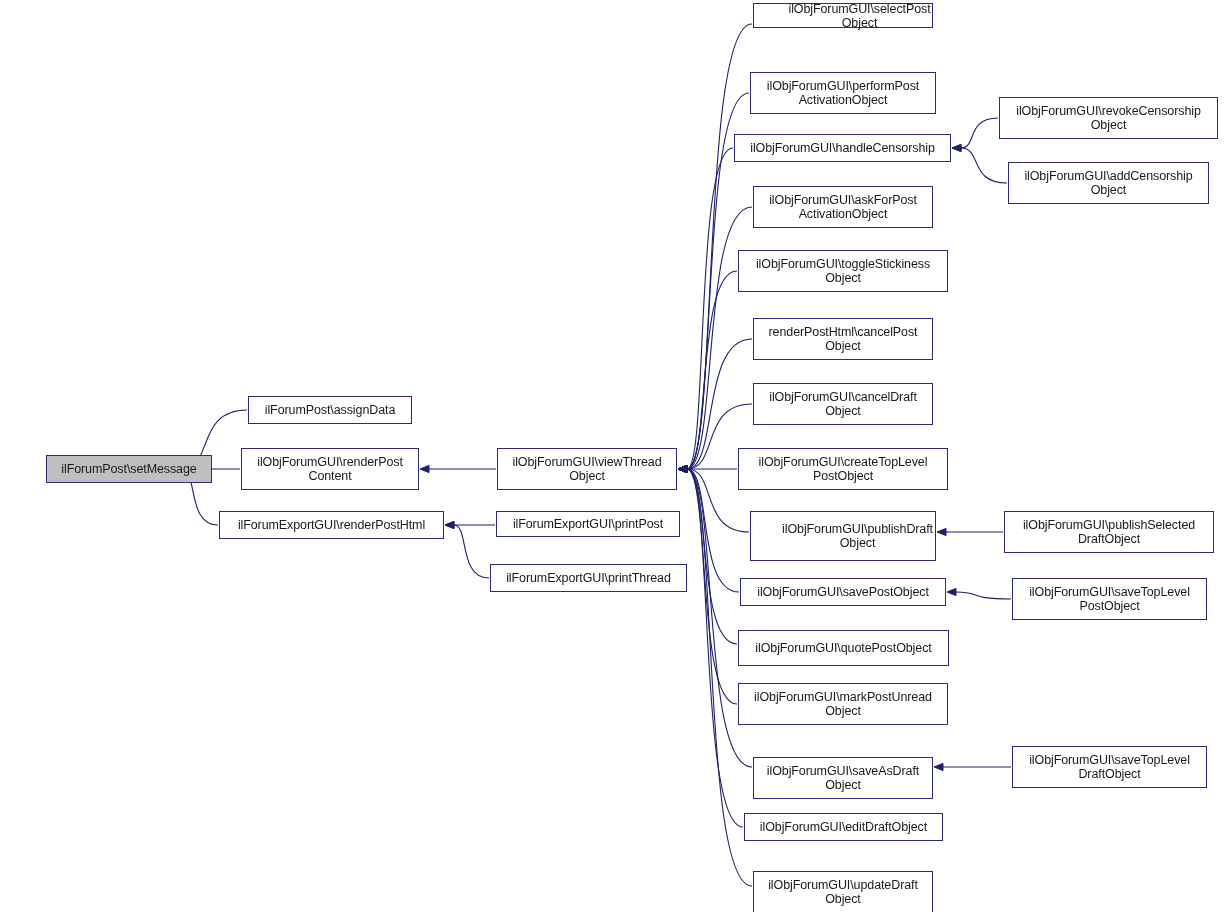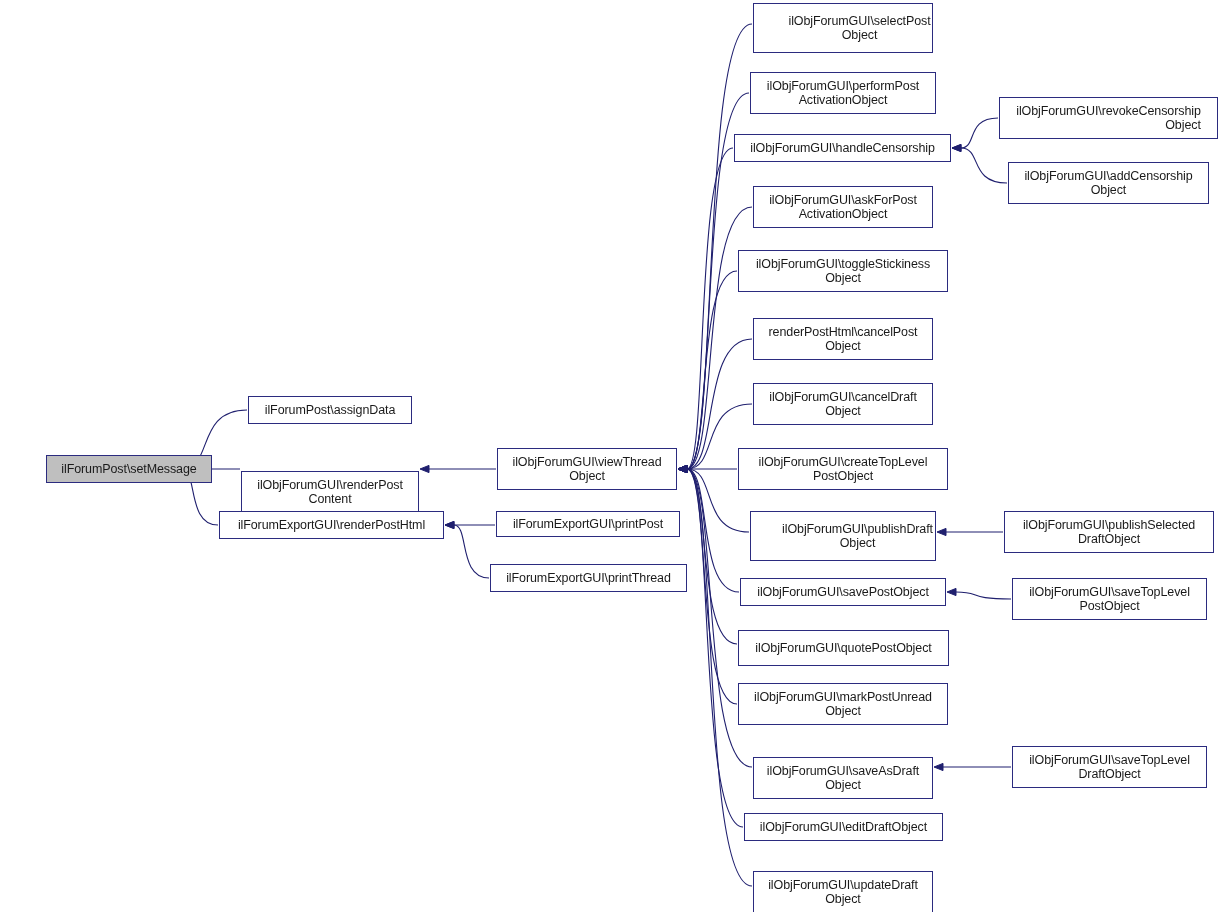--- a/index.html
+++ b/index.html
@@ -109,28 +109,28 @@
       <path d="M 1003 532 C 956.8 532, 973.3 532, 946 532"></path>
       <polygon points="937,532 946,528.4 946,535.6"></polygon>
       <path d="M 1011 599 C 966.2 599, 982.2 592, 956 592"></path>
       <polygon points="947,592 956,588.4 956,595.6"></polygon>
       <path d="M 1011 767 C 957.1 767, 976.35 767, 943 767"></path>
       <polygon points="934,767 943,763.4 943,770.6"></polygon>
     </svg>
   <div id="nodes">
       <div class="node root" style="left: 6px; top: 455px; width: 166px; height: 28px;">ilForumPost\setMessage</div>
       <div class="node" style="left: 248px; top: 396px; width: 164px; height: 28px;">ilForumPost\assignData</div>
-      <div class="node" style="left: 241px; top: 448px; width: 178px; height: 42px; margin-top: 23px;">ilObjForumGUI\renderPost
+      <div class="node" style="left: 241px; top: 448px; width: 178px; height: 42px;">ilObjForumGUI\renderPost
 Content</div>
       <div class="node" style="left: 219px; top: 511px; width: 225px; height: 28px;">ilForumExportGUI\renderPostHtml</div>
       <div class="node" style="left: 496px; top: 511px; width: 184px; height: 26px;">ilForumExportGUI\printPost</div>
       <div class="node" style="left: 490px; top: 564px; width: 197px; height: 28px;">ilForumExportGUI\printThread</div>
       <div class="node" style="left: 497px; top: 448px; width: 180px; height: 42px;">ilObjForumGUI\viewThread
 Object</div>
-      <div class="node" style="left: 753px; top: 3px; width: 180px; height: 50px; padding-left: 36px;">ilObjForumGUI\selectPost
+      <div class="node" style="left: 753px; top: 3px; width: 180px; height: 25px; padding-left: 36px;">ilObjForumGUI\selectPost
 Object</div>
       <div class="node" style="left: 750px; top: 72px; width: 186px; height: 42px;">ilObjForumGUI\performPost
 ActivationObject</div>
       <div class="node" style="left: 734px; top: 134px; width: 217px; height: 28px;">ilObjForumGUI\handleCensorship</div>
       <div class="node" style="left: 753px; top: 186px; width: 180px; height: 42px;">ilObjForumGUI\askForPost
 ActivationObject</div>
       <div class="node" style="left: 738px; top: 250px; width: 210px; height: 42px;">ilObjForumGUI\toggleStickiness
 Object</div>
       <div class="node" style="left: 753px; top: 318px; width: 180px; height: 42px;">renderPostHtml\cancelPost
 Object</div>
@@ -142,21 +142,21 @@
 Object</div>
       <div class="node" style="left: 740px; top: 578px; width: 206px; height: 28px;">ilObjForumGUI\savePostObject</div>
       <div class="node" style="left: 738px; top: 630px; width: 211px; height: 36px;">ilObjForumGUI\quotePostObject</div>
       <div class="node" style="left: 738px; top: 683px; width: 210px; height: 42px;">ilObjForumGUI\markPostUnread
 Object</div>
       <div class="node" style="left: 753px; top: 746px; width: 180px; height: 42px; margin-top: 11px;">ilObjForumGUI\saveAsDraft
 Object</div>
       <div class="node" style="left: 744px; top: 813px; width: 199px; height: 28px;">ilObjForumGUI\editDraftObject</div>
       <div class="node" style="left: 753px; top: 865px; width: 180px; height: 42px; margin-top: 6px;">ilObjForumGUI\updateDraft
 Object</div>
-      <div class="node" style="left: 999px; top: 97px; width: 219px; height: 42px; text-align: right;">ilObjForumGUI\revokeCensorship
+      <div class="node" style="left: 999px; top: 97px; width: 219px; height: 42px;">ilObjForumGUI\revokeCensorship
 Object</div>
       <div class="node" style="left: 1008px; top: 162px; width: 201px; height: 42px;">ilObjForumGUI\addCensorship
 Object</div>
       <div class="node" style="left: 1004px; top: 511px; width: 210px; height: 42px;">ilObjForumGUI\publishSelected
 DraftObject</div>
       <div class="node" style="left: 1012px; top: 578px; width: 195px; height: 42px;">ilObjForumGUI\saveTopLevel
 PostObject</div>
       <div class="node" style="left: 1012px; top: 746px; width: 195px; height: 42px;">ilObjForumGUI\saveTopLevel
 DraftObject</div>
     </div>

